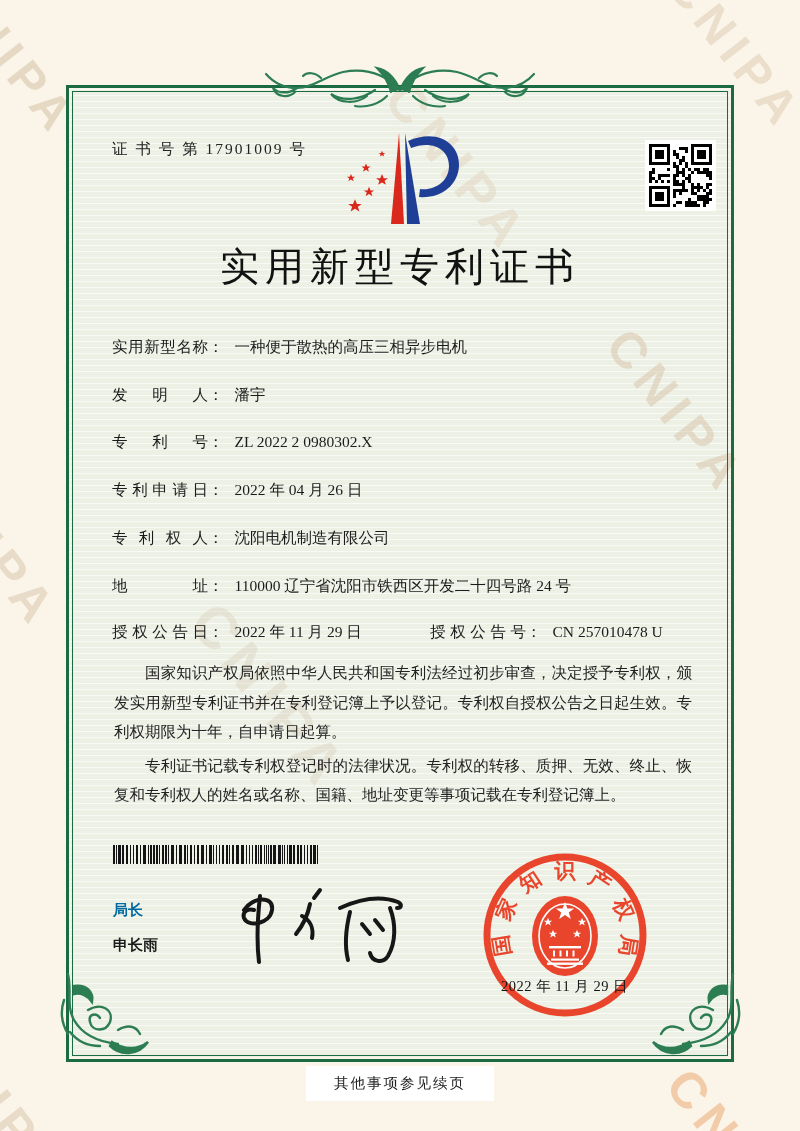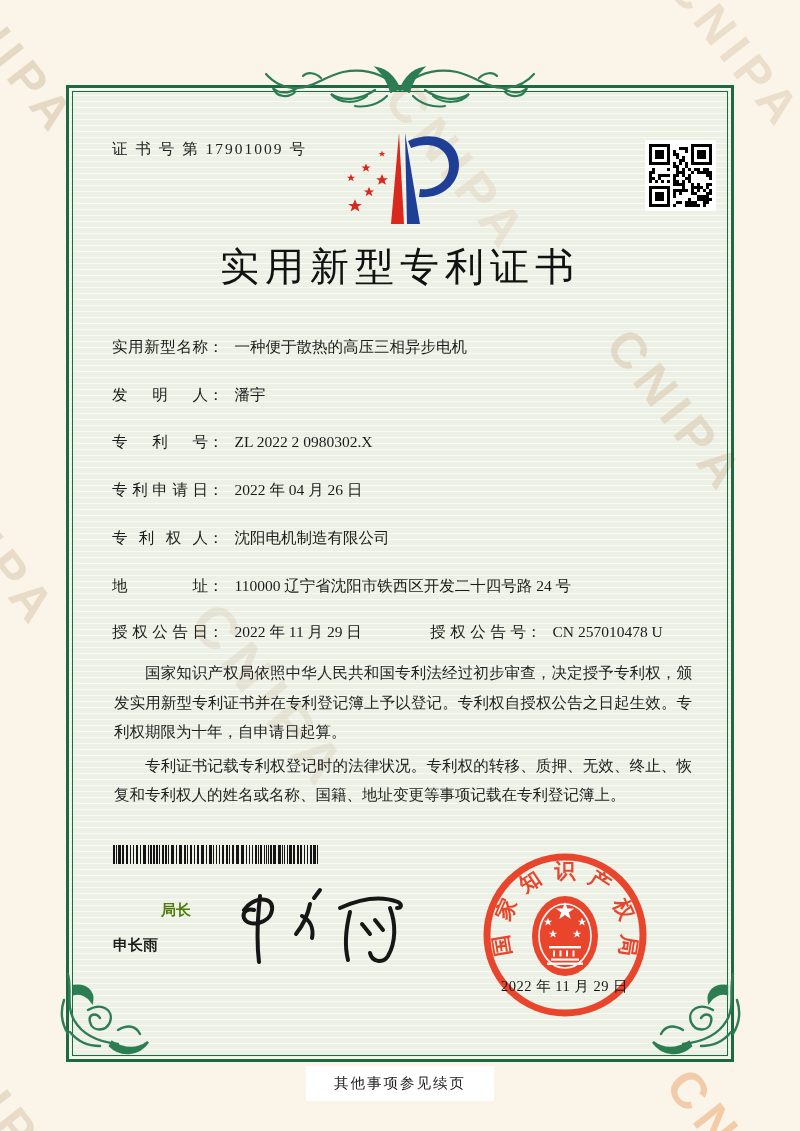--- a/index.html
+++ b/index.html
@@ -59,21 +59,21 @@
   .r5{top:528px;} .r6{top:576px;} .r7{top:622px;}
   .lbl{display:inline-flex;justify-content:space-between;width:96px;vertical-align:bottom;}
   .val{margin-left:11px;}
   .grp2{position:absolute;left:318px;top:0;}
   .paras{
     left:110px;top:654px;width:586px;
     font-size:15.5px;line-height:29.5px;text-align:justify;color:#222;
   }
   .paras p{margin:4px;text-indent:2em;}
   .barcode{left:112px;top:845px;}
-  .officer-title{left:113px;top:901px;font-family:"Liberation Sans","DejaVu Sans",sans-serif;font-size:15px;font-weight:600;color:#4d7c0f;margin-left:48px;}
+  .officer-title{left:113px;top:901px;font-family:"Liberation Sans","DejaVu Sans",sans-serif;font-size:15px;font-weight:600;color:#0369a1;}
   .officer-name{left:113px;top:936px;font-family:"Liberation Sans","DejaVu Sans",sans-serif;font-size:15px;font-weight:600;color:#1d1d1d;}
   .sig{left:222px;top:880px;}
   .seal{left:480px;top:850px;}
   .seal-date{left:501px;top:977px;font-size:14.5px;letter-spacing:.5px;color:#151515;white-space:nowrap;}
   .page-info{left:0;right:0;top:1031px;text-align:center;font-size:13.5px;color:#333;}
   .note{
     left:50%;top:1066px;transform:translateX(-50%);
     background:#ffffff;padding:8px 28px;font-size:14.5px;color:#222;
     letter-spacing:2px;white-space:nowrap;
   }

